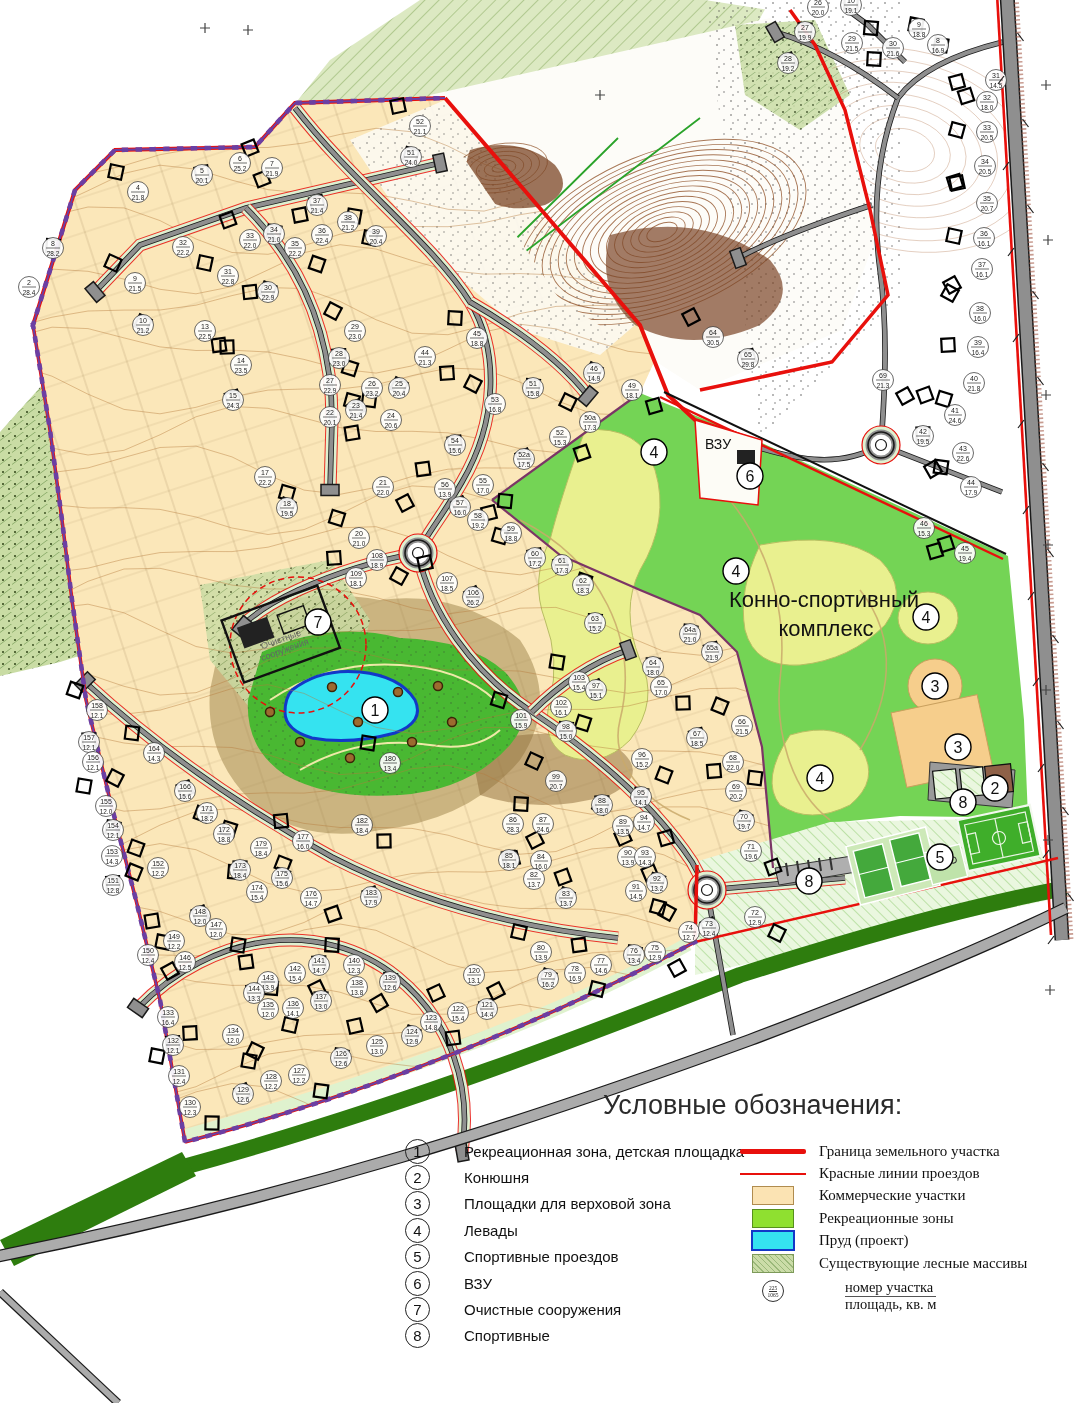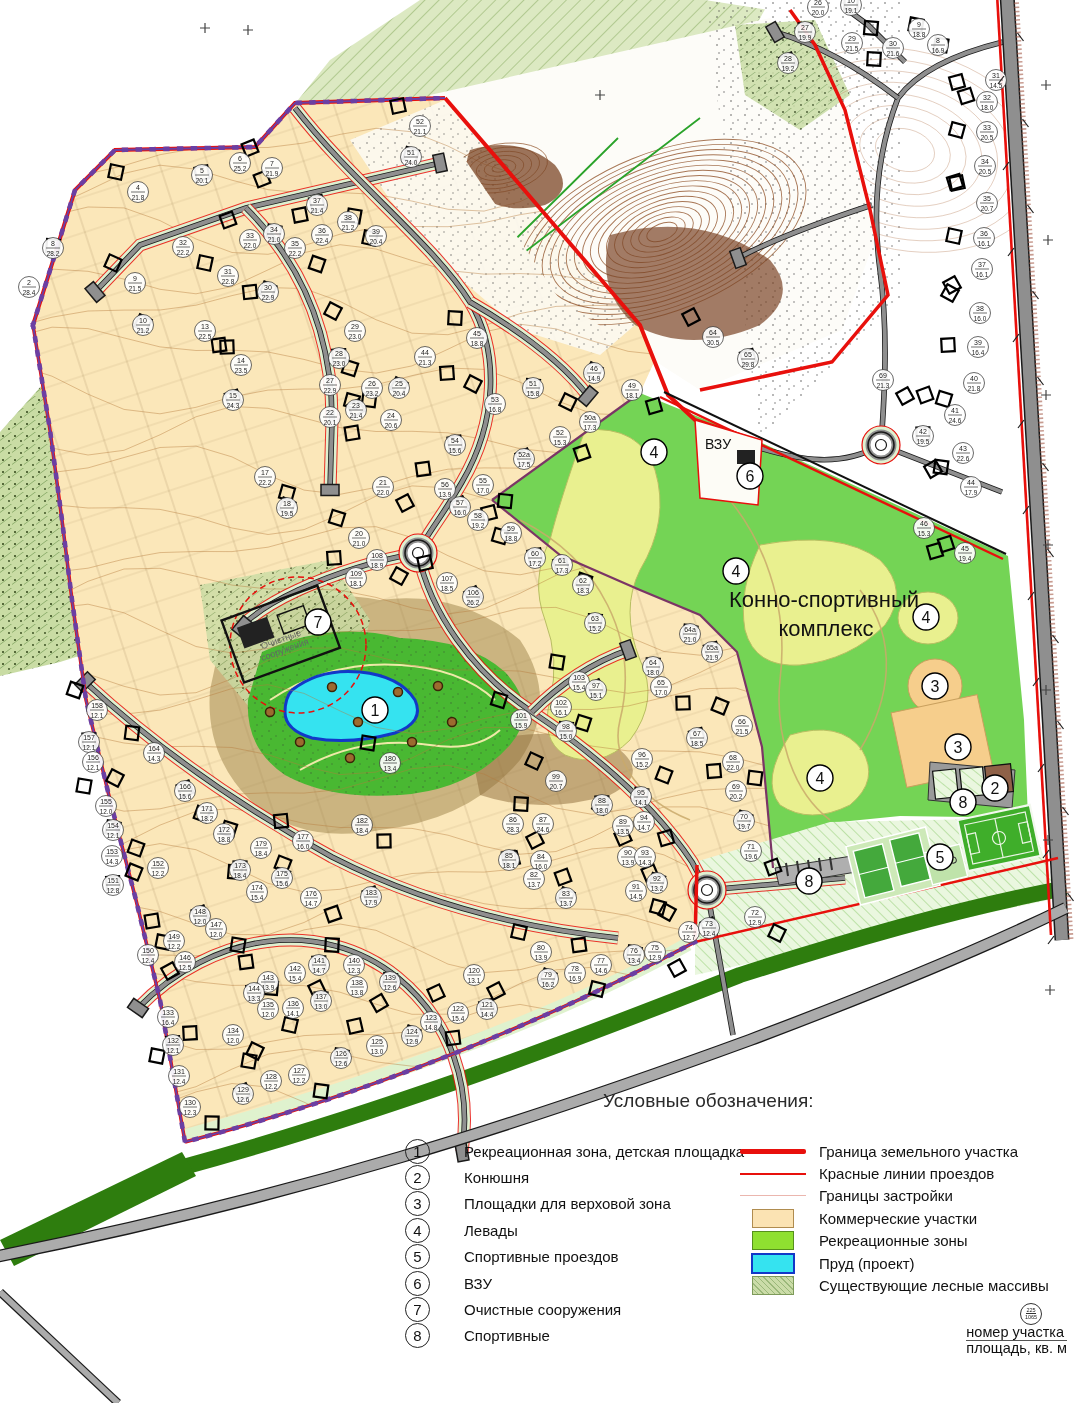--- a/index.html
+++ b/index.html
@@ -1,42 +1,42 @@
 <!DOCTYPE html>
 <html><head>
 <meta charset="utf-8">
 <style>
   html,body{margin:0;padding:0;}
   body{position:relative;width:1080px;height:1403px;background:#fff;overflow:hidden;
        font-family:"Liberation Sans",sans-serif;}
   #map-svg{position:absolute;left:0;top:0;}
   svg text{font-family:"Liberation Sans",sans-serif;}
   
-  .legend-title{position:absolute;left:603px;top:1090px;font-size:19px;color:#2b2b2b;}
+  .legend-title{position:absolute;left:603px;top:1090px;font-size:27px;color:#2b2b2b;}
   .legend-left{position:absolute;left:405px;top:1138px;width:330px;}
   .legend-left .row{display:flex;align-items:center;height:26.4px;}
   .lnum{width:23px;height:23px;border:1.4px solid #222;border-radius:50%;display:flex;
         align-items:center;justify-content:center;font-size:15px;color:#111;flex:0 0 auto;}
   .llab{margin-left:34px;font-size:15px;color:#111;white-space:nowrap;}
-  .legend-right{position:absolute;left:737px;top:1140px;width:330px;}
+  .legend-right{position:absolute;left:737px;top:1140px;width:330px;font-family:Liberation Serif, serif;}
   .legend-right .row{display:flex;align-items:center;height:22.4px;}
   .sym{width:72px;flex:0 0 auto;display:flex;align-items:center;justify-content:center;}
   .rlab{margin-left:10px;font-size:15px;color:#111;white-space:nowrap;}
   .line-thick-red{width:66px;height:5px;background:#E8100C;border-radius:2px;}
   .line-purple-fence{width:66px;height:3px;background:#6B3FA3;position:relative;}
   .line-purple-fence i{position:absolute;top:-2px;width:6px;height:6px;background:#6B3FA3;display:block;}
   .line-thin-red{width:66px;height:2px;background:#E8100C;}
   .line-thin-pink{width:66px;height:1px;background:#EBB6AE;}
   .sw{width:40px;height:17px;border:1px solid #8a8a8a;}
   .sw-tan{background:#FBE3B3;border-color:#b08c4f;}
   .sw-green{background:#8FE030;border-color:#56901c;}
   .sw-pond{background:#35E3F0;border:2.5px solid #1238C8;}
   .sw-sage{background:repeating-linear-gradient(45deg,#CBDCA8 0 3px,#9BB87A 3px 4px);border-color:#7d9a5a;}
   .sw-belt{background:#2E7D0E;border-color:#1d5206;}
-  .parcel-row{display:flex;align-items:flex-end;margin-top:6px;flex-direction:column;}
+  .parcel-row{display:flex;align-items:flex-start;margin-top:6px;}
   .parcel-circ{width:20px;height:20px;border:1px solid #333;border-radius:50%;display:flex;
       flex-direction:column;align-items:center;justify-content:center;font-size:5.5px;color:#222;line-height:1.1;}
   .parcel-circ b{font-weight:400;border-bottom:.5px solid #333;}
   .parcel-txt{margin-left:36px;font-size:14.5px;color:#111;line-height:1.05;}
   .parcel-txt .top{border-bottom:1.2px solid #555;}
 </style>
 </head>
 <body>
 
 <svg id="map-svg" width="1080" height="1403" viewBox="0 0 1080 1403">
@@ -1758,26 +1758,20 @@
       <span class="rlab">Граница земельного участка</span>
     </div>
     <div class="row">
       <span class="sym">
         <span class="line-thin-red"></span>
       </span>
       <span class="rlab">Красные линии проездов</span>
     </div>
     <div class="row">
       <span class="sym">
-        <span class="line-thin-pink"></span>
-      </span>
-      <span class="rlab">Границы застройки</span>
-    </div>
-    <div class="row">
-      <span class="sym">
         <span class="sw sw-tan"></span>
       </span>
       <span class="rlab">Коммерческие участки</span>
     </div>
     <div class="row">
       <span class="sym">
         <span class="sw sw-green"></span>
       </span>
       <span class="rlab">Рекреационные зоны</span>
     </div>

